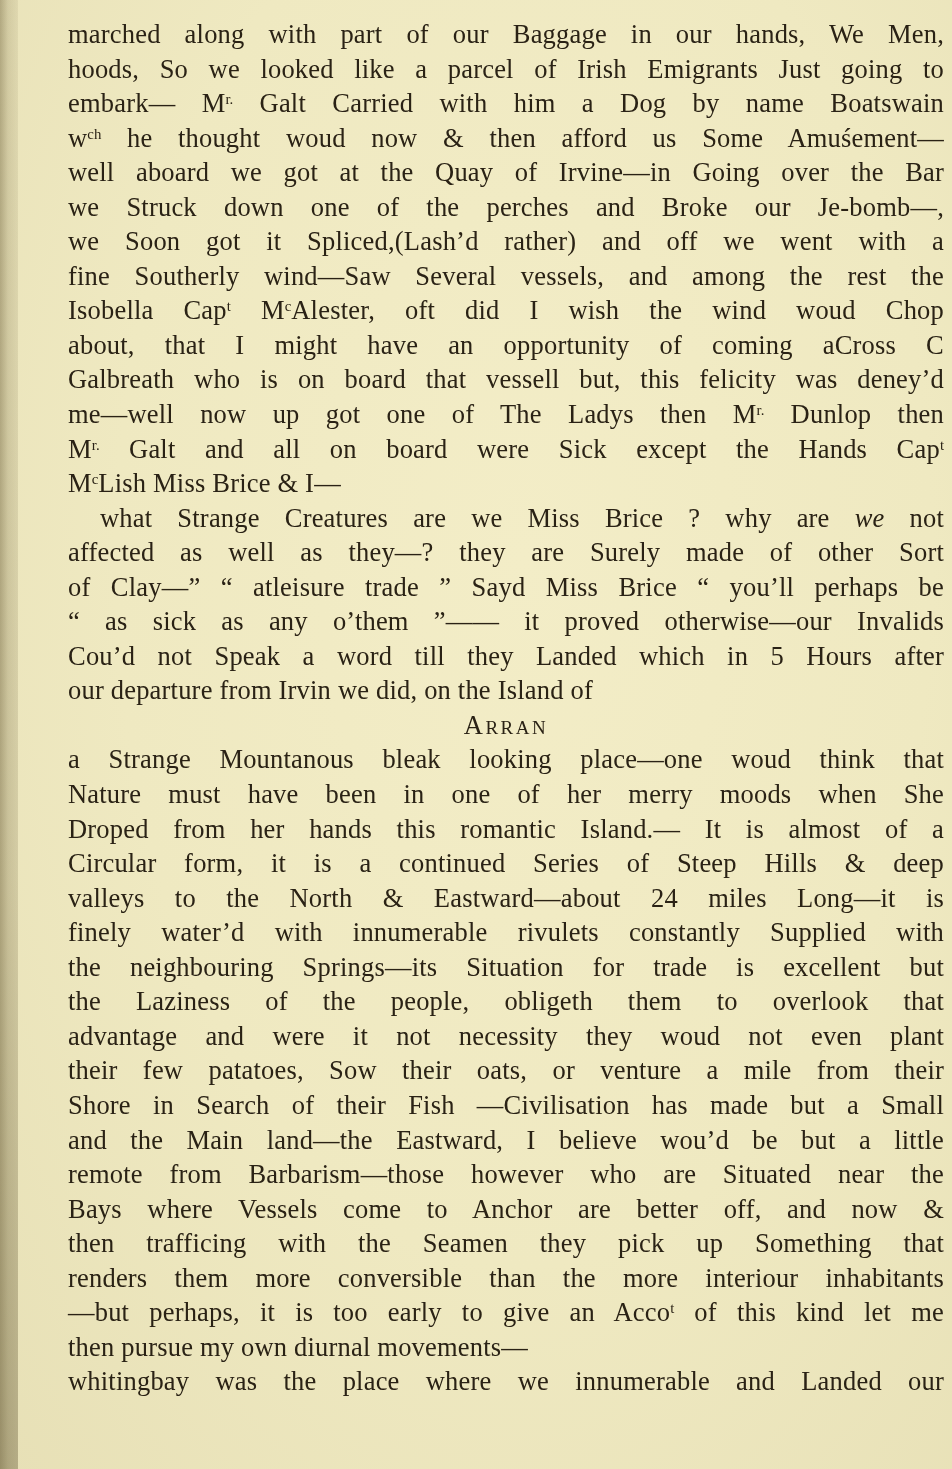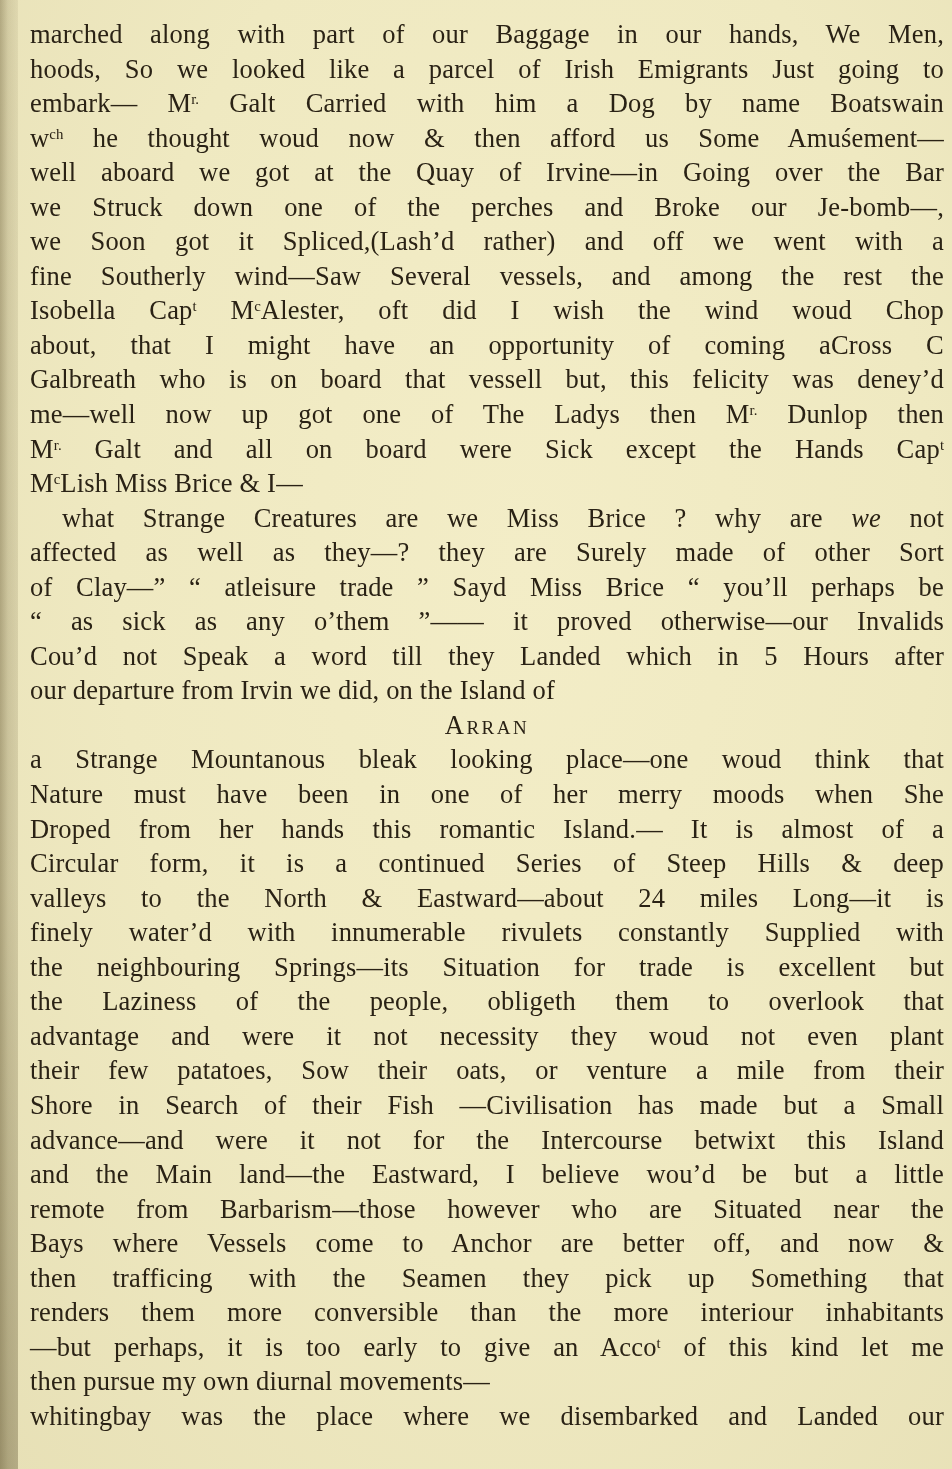--- a/index.html
+++ b/index.html
@@ -35,20 +35,21 @@
     width: 914px;
   }
   .line {
     font-family: "Liberation Serif", "DejaVu Serif", serif;
     font-size: 26.5px;
     line-height: 34.55px;
     color: #2a2215;
     text-align: justify;
     text-align-last: justify;
     letter-spacing: 0.2px;
+    margin-left: 38px;
   }
   .line.last {
     text-align-last: left;
   }
   .line.center {
     text-align: center;
     text-align-last: center;
   }
   .line.indent {
     text-indent: 32px;
@@ -98,23 +99,22 @@
       <div class="line">Nature must have been in one of her merry moods when She</div>
       <div class="line">Droped from her hands this romantic Island.— It is almost of a</div>
       <div class="line">Circular form, it is a continued Series of Steep Hills &amp; deep</div>
       <div class="line">valleys to the North &amp; Eastward—about 24 miles Long—it is</div>
       <div class="line">finely water’d with innumerable rivulets constantly Supplied with</div>
       <div class="line">the neighbouring Springs—its Situation for trade is excellent but</div>
       <div class="line">the Laziness of the people, obligeth them to overlook that</div>
       <div class="line">advantage and were it not necessity they woud not even plant</div>
       <div class="line">their few patatoes, Sow their oats, or venture a mile from their</div>
       <div class="line">Shore in Search of their Fish —Civilisation has made but a Small</div>
-      <div class="line">advance—and were it not for the Intercourse betwixt this Island</div>
       <div class="line">and the Main land—the Eastward, I believe wou’d be but a little</div>
       <div class="line">remote from Barbarism—those however who are Situated near the</div>
       <div class="line">Bays where Vessels come to Anchor are better off, and now &amp;</div>
       <div class="line">then trafficing with the Seamen they pick up Something that</div>
       <div class="line">renders them more conversible than the more interiour inhabitants</div>
       <div class="line">—but perhaps, it is too early to give an Acco<sup>t</sup> of this kind let me</div>
       <div class="line last">then pursue my own diurnal movements—</div>
-      <div class="line">whitingbay was the place where we disembarked and Landed our</div>
+      <div class="line">whitingbay was the place where we innumerable and Landed our</div>
     </div>
 </div>
 
 </body></html>

